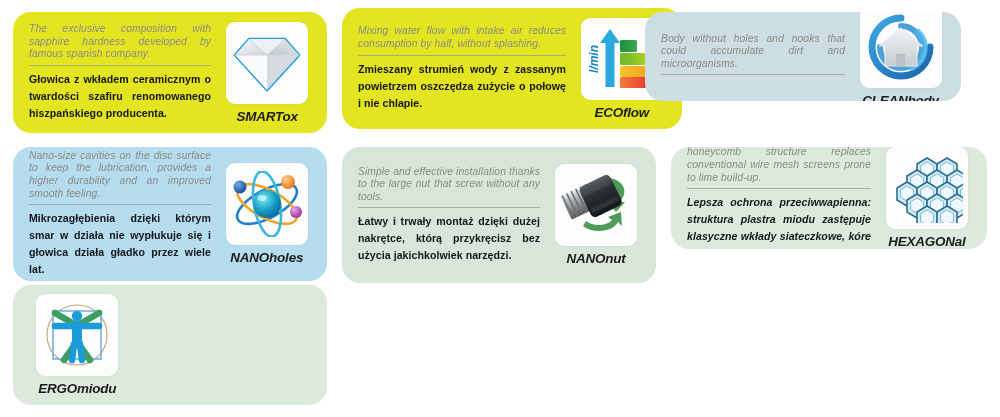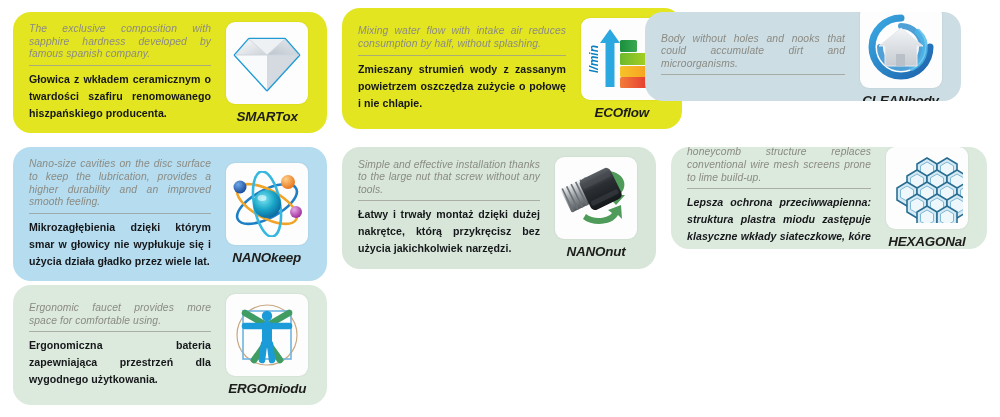--- a/index.html
+++ b/index.html
@@ -222,21 +222,21 @@
         <div class="brand"><span>CLEAN</span><span class="lc">body</span></div>
       </div>
     </div>
   </div>
 
   <div class="panel p-blue" style="left:13px;top:147px;width:314px;height:134px;">
     <div class="panel-inner">
       <div class="text-col">
         <p class="txt-en">Nano-size cavities on the disc surface to keep the lubrication, provides a higher durability and an improved smooth feeling.</p>
         <div class="rule"></div>
-        <p class="txt-pl">Mikrozagłębienia dzięki którym smar w głowicy nie wypłukuje się i użycia działa gładko przez wiele lat.</p>
+        <p class="txt-pl">Mikrozagłębienia dzięki którym smar w działa nie wypłukuje się i głowica działa gładko przez wiele lat.</p>
       </div>
       <div class="badge-col">
         <div class="icon-box">
           <span>
             <svg width="72" height="66" viewBox="0 0 72 66">
               <defs>
                 <radialGradient id="nuc" cx="38%" cy="32%" r="70%">
                   <stop offset="0" stop-color="#7fe6f2"></stop>
                     <stop offset="55%" stop-color="#1aa6c8"></stop>
                     <stop offset="100%" stop-color="#0b6aa0"></stop>
@@ -260,26 +260,26 @@
                 <ellipse cx="36" cy="33" rx="33" ry="13" stroke="#36b7e0" transform="rotate(80 36 33)"></ellipse>
               </g>
               <circle cx="36" cy="33" r="14" fill="url(#nuc)"></circle>
               <ellipse cx="31" cy="27" rx="4.5" ry="3" fill="#ffffff" opacity=".55"></ellipse>
               <circle cx="9" cy="16" r="6.5" fill="url(#eb)"></circle>
               <circle cx="57" cy="11" r="7" fill="url(#eo)"></circle>
               <circle cx="65" cy="41" r="6" fill="url(#ep)"></circle>
             </svg>
           </span>
         </div>
-        <div class="brand"><span>NANO</span><span class="lc">keep</span></div>
-      </div>
-    </div>
-  </div>
-
-  <div class="panel p-green" style="left:342px;top:147px;width:314px;height:122px;padding-left:12px;">
+        <div class="brand"><span>NANO</span><span class="lc">holes</span></div>
+      </div>
+    </div>
+  </div>
+
+  <div class="panel p-green" style="left:342px;top:147px;width:314px;height:136px;padding-left:12px;">
     <div class="panel-inner">
       <div class="text-col">
         <p class="txt-en">Simple and effective installation thanks to the large nut that screw without any tools.</p>
         <div class="rule"></div>
         <p class="txt-pl">Łatwy i trwały montaż dzięki dużej nakrętce, którą przykręcisz bez użycia jakichkolwiek narzędzi.</p>
       </div>
       <div class="badge-col">
         <div class="icon-box">
           <span>
             <svg width="74" height="66" viewBox="0 0 74 66">
@@ -360,25 +360,20 @@
             </svg>
           </span>
         </div>
         <div class="brand"><span>HEXAGON</span><span class="lc">al</span></div>
       </div>
     </div>
   </div>
 
   <div class="panel p-palegreen" style="left:13px;top:285px;width:314px;height:120px;">
     <div class="panel-inner">
-      <div class="text-col">
-        <p class="txt-en">Ergonomic faucet provides more space for comfortable using.</p>
-        <div class="rule"></div>
-        <p class="txt-pl">Ergonomiczna bateria zapewniająca przestrzeń dla wygodnego użytkowania.</p>
-      </div>
       <div class="badge-col">
         <div class="icon-box">
           <span>
             <svg width="70" height="66" viewBox="0 0 70 66">
               <circle cx="35" cy="33" r="30" fill="none" stroke="#c8a982" stroke-width="1.2"></circle>
               <rect x="11" y="9" width="48" height="48" fill="none" stroke="#6fb4e0" stroke-width="1.6"></rect>
 
               <g stroke="#3f9d63" stroke-width="6.5" stroke-linecap="round">
                 <line x1="32" y1="22" x2="13" y2="11"></line>
                 <line x1="38" y1="22" x2="57" y2="11"></line>

